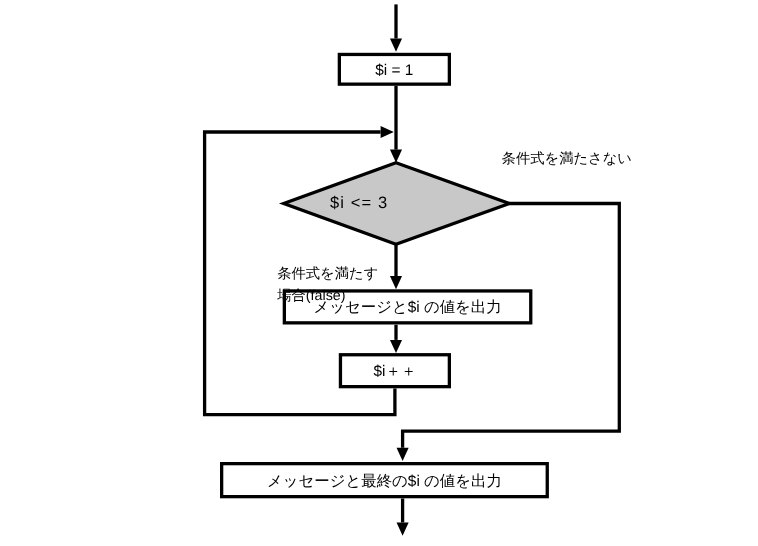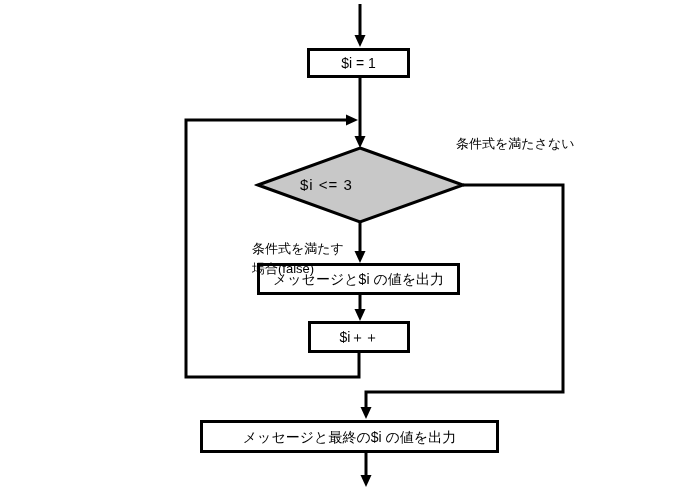--- a/index.html
+++ b/index.html
@@ -54,21 +54,21 @@
   .branch-label-false {
     left: 456px;
     top: 134px;
   }
   .branch-label-true {
     left: 252px;
     top: 211px;
     margin-top: 28px;
   }
   .box-init      { left: 307px; top: 48px;  width: 103px; height: 30px; }
-  .box-output    { left: 257px; top: 263px; width: 203px; height: 32px; }
+  .box-output    { left: 257px; top: 263px; width: 227px; height: 32px; }
   .box-increment { left: 308px; top: 321px; width: 102px; height: 32px; }
   .box-final     { left: 200px; top: 420px; width: 299px; height: 33px; }
 </style>
 </head>
 <body>
 
 <div class="canvas">
 
   <svg class="lines-svg" width="689" height="496" viewBox="0 0 689 496" fill="none" xmlns="http://www.w3.org/2000/svg">
 

